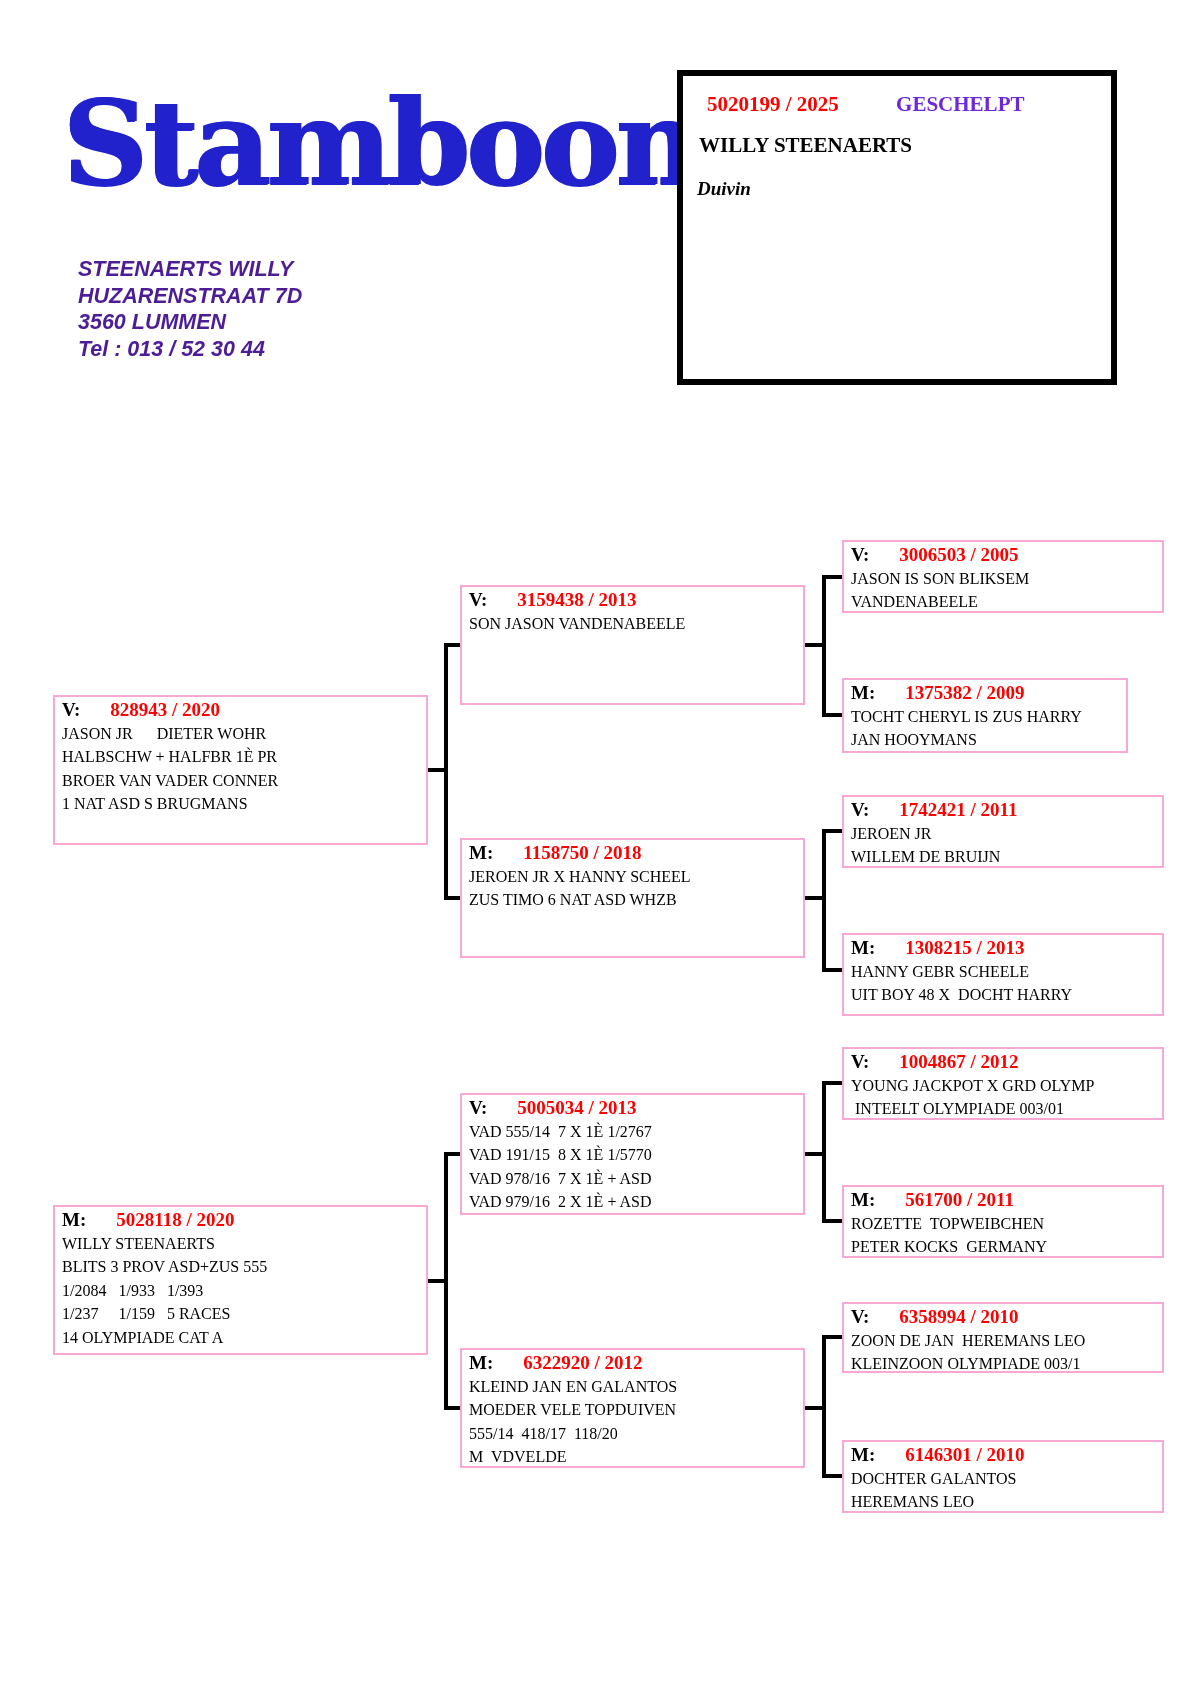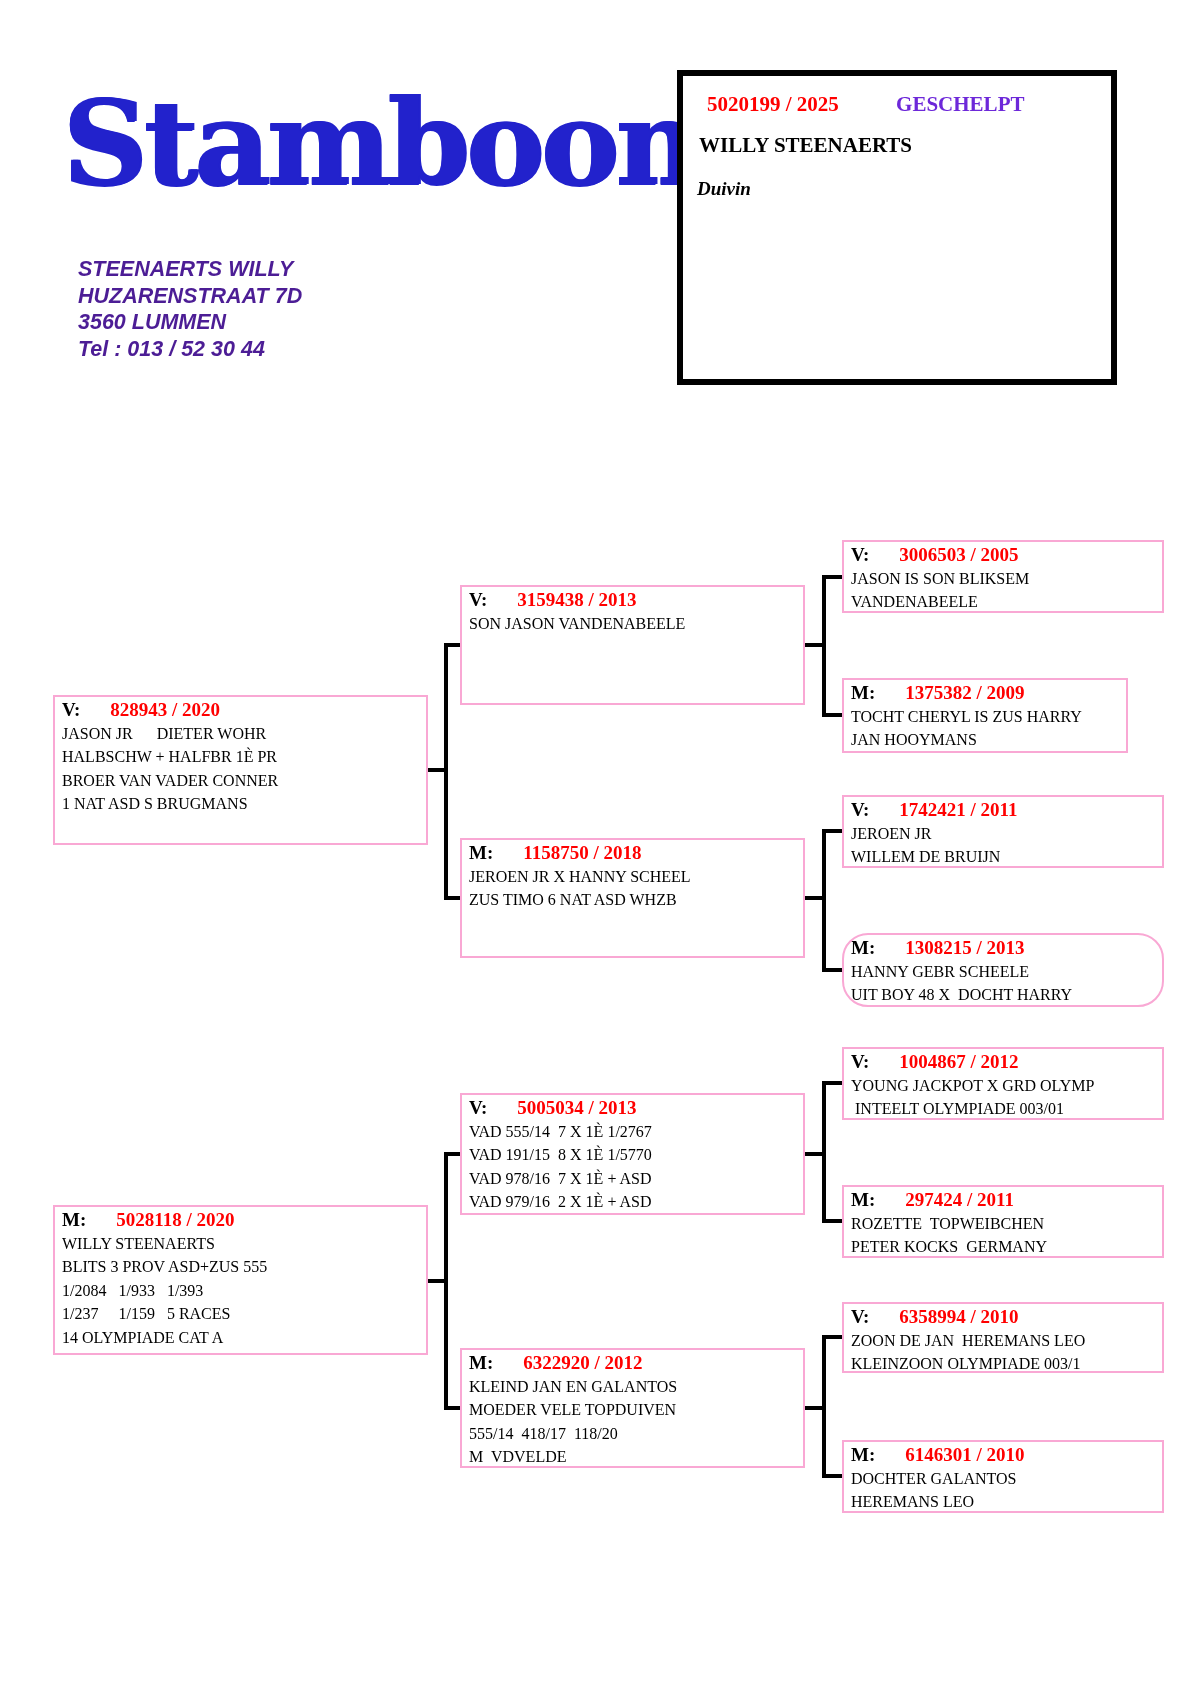--- a/index.html
+++ b/index.html
@@ -140,38 +140,38 @@
 </div>
 
 <div class="box" style="left:842px;top:795px;width:322px;height:73px;">
   <div class="box-header"><span class="vm">V:</span><span class="ring">1742421 / 2011</span></div>
   <div>
       <div class="bl">JEROEN JR</div>
       <div class="bl">WILLEM DE BRUIJN</div>
     </div>
 </div>
 
-<div class="box" style="left:842px;top:933px;width:322px;height:74px;border-radius:26px;">
+<div class="box" style="left:842px;top:933px;width:322px;height:83px;">
   <div class="box-header"><span class="vm">M:</span><span class="ring">1308215 / 2013</span></div>
   <div>
       <div class="bl">HANNY GEBR SCHEELE</div>
       <div class="bl">UIT BOY 48 X  DOCHT HARRY</div>
     </div>
 </div>
 
 <div class="box" style="left:842px;top:1047px;width:322px;height:73px;">
   <div class="box-header"><span class="vm">V:</span><span class="ring">1004867 / 2012</span></div>
   <div>
       <div class="bl">YOUNG JACKPOT X GRD OLYMP</div>
       <div class="bl"> INTEELT OLYMPIADE 003/01</div>
     </div>
 </div>
 
 <div class="box" style="left:842px;top:1185px;width:322px;height:73px;">
-  <div class="box-header"><span class="vm">M:</span><span class="ring">297424 / 2011</span></div>
+  <div class="box-header"><span class="vm">M:</span><span class="ring">561700 / 2011</span></div>
   <div>
       <div class="bl">ROZETTE  TOPWEIBCHEN</div>
       <div class="bl">PETER KOCKS  GERMANY</div>
     </div>
 </div>
 
 <div class="box" style="left:842px;top:1302px;width:322px;height:71px;">
   <div class="box-header"><span class="vm">V:</span><span class="ring">6358994 / 2010</span></div>
   <div>
       <div class="bl">ZOON DE JAN  HEREMANS LEO</div>

